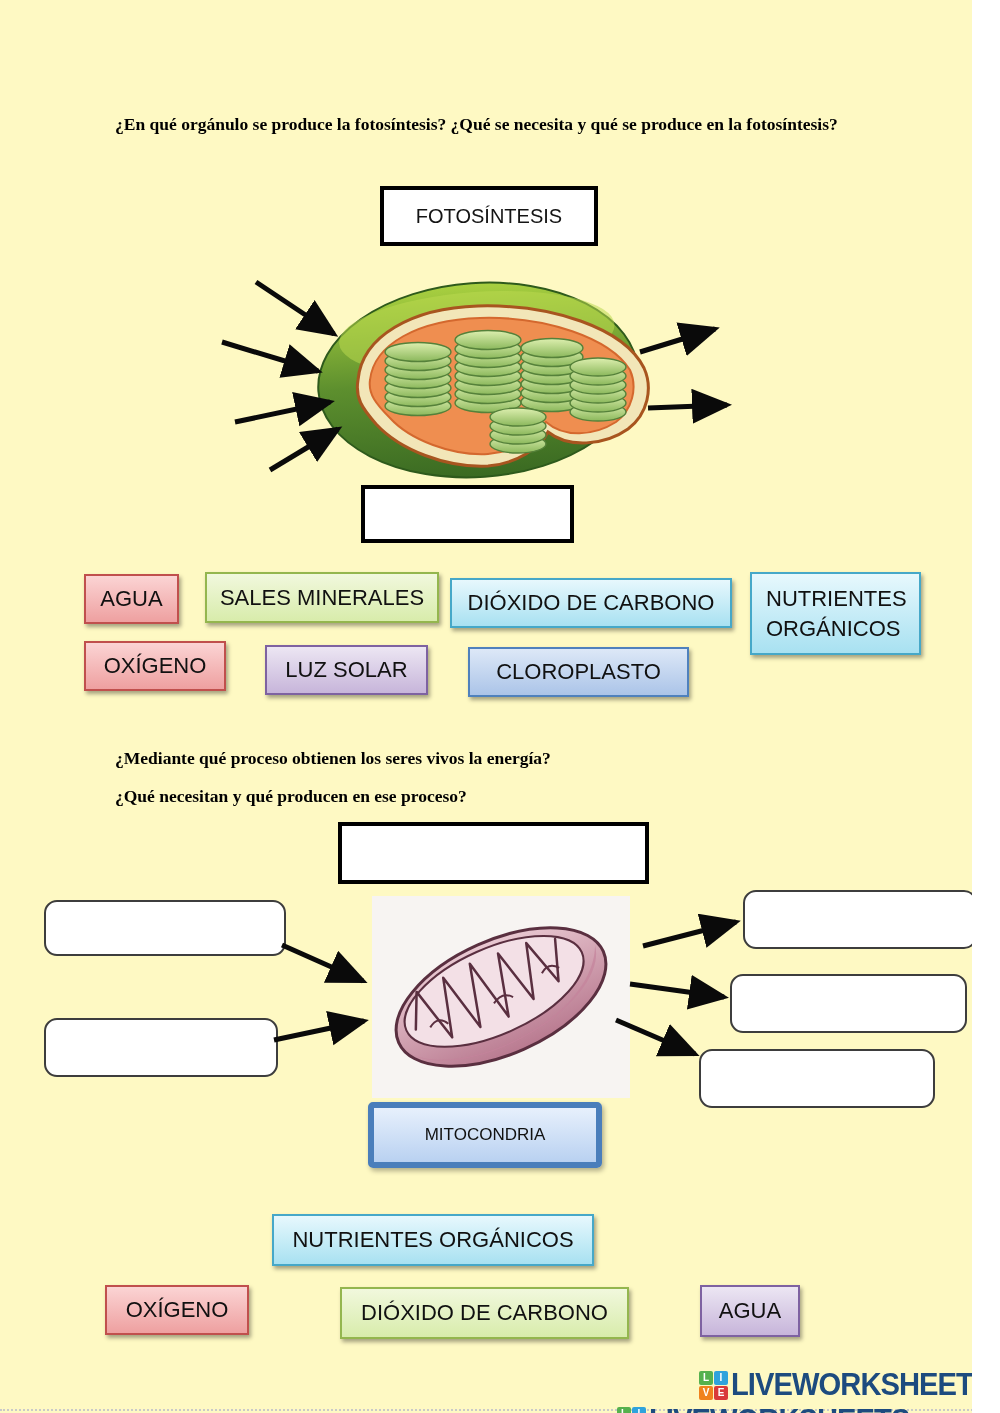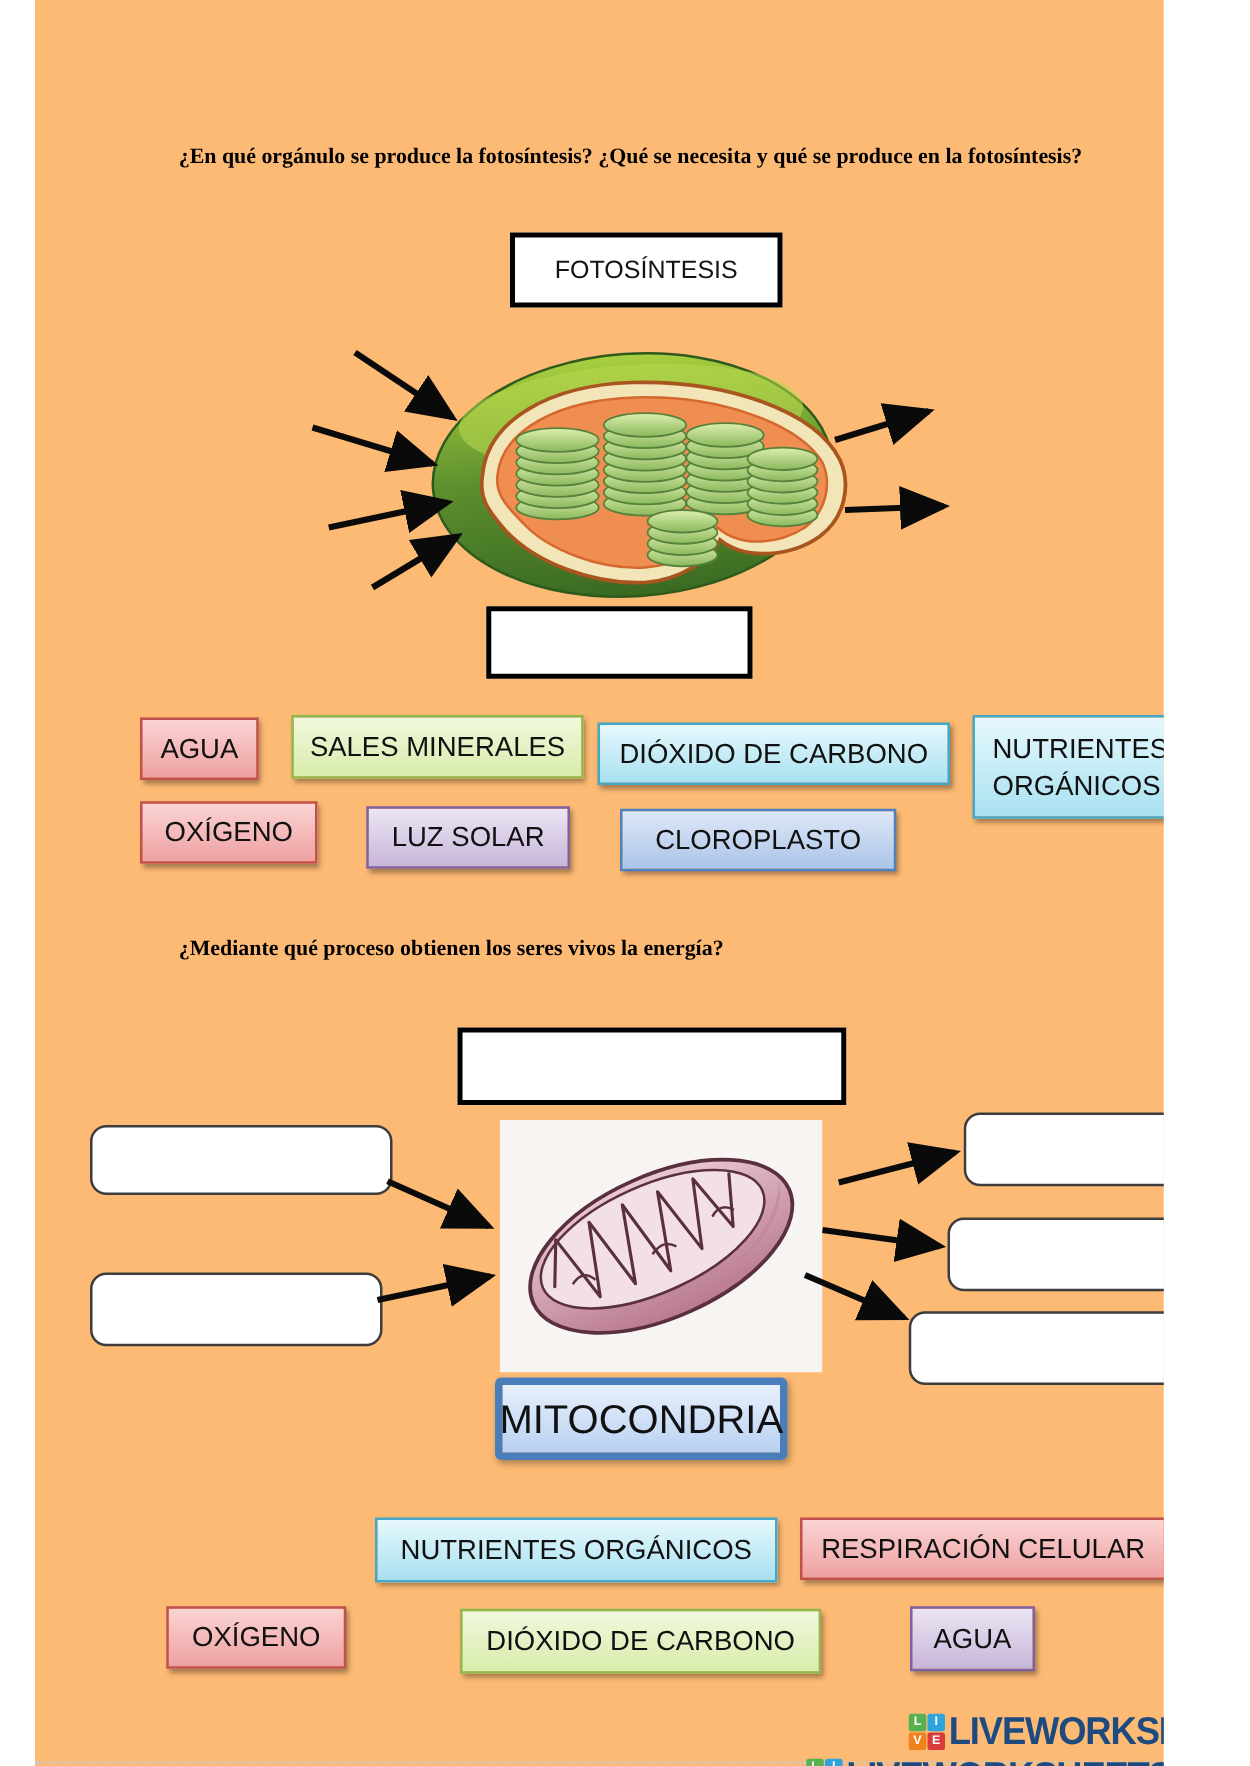--- a/index.html
+++ b/index.html
@@ -1,17 +1,17 @@
 <!DOCTYPE html>
 <html><head>
 <meta charset="utf-8">
 <style>
   html,body{margin:0;padding:0;background:#fff;}
-  .page{position:relative;width:903px;height:1413px;background:#fdba74;overflow:hidden;
-        font-family:"Liberation Sans",sans-serif;margin-left:28px;}
+  .page{position:relative;width:972px;height:1413px;background:#fef9c3;overflow:hidden;
+        font-family:"Liberation Sans",sans-serif;}
   .question{position:absolute;font-family:"Liberation Serif",serif;font-weight:bold;
             font-size:17.5px;color:#000;line-height:1.6;}
   #q1{left:115px;top:92px;width:748px;}
   #q2a{left:115px;top:726px;}
   #q2b{left:115px;top:764px;}
 
   .title-box{position:absolute;left:380px;top:186px;width:210px;height:52px;border:4px solid #000;
              background:#fff;display:flex;align-items:center;justify-content:center;
              font-size:20px;color:#141414;}
   .empty-rect{position:absolute;border:4px solid #000;background:#fff;}
@@ -45,21 +45,21 @@
 
   #c-energia{left:105px;top:1214px;width:133px;height:46px;}
   #c-nutrientes2{left:272px;top:1214px;width:318px;height:48px;}
   #c-respiracion{left:612px;top:1214px;width:289px;height:46px;}
   #c-oxigeno2{left:105px;top:1285px;width:140px;height:46px;}
   #c-dioxido2{left:340px;top:1287px;width:285px;height:48px;}
   #c-agua2{left:700px;top:1285px;width:96px;height:48px;}
 
   .mito-label-box{position:absolute;left:368px;top:1102px;width:222px;height:54px;
         border:6px solid #4a7ebb;border-radius:5px;background:linear-gradient(#e7f0fc,#b9d1f1);
-        display:flex;align-items:center;justify-content:center;font-size:32px;color:#111;
+        display:flex;align-items:center;justify-content:center;font-size:17px;color:#111;
         box-shadow:2px 3px 5px rgba(0,0,0,0.3);}
 
   .lw-logo{position:absolute;display:flex;align-items:center;gap:3px;}
   #logo-main{left:699px;top:1367px;}
   #logo-partial{left:617px;top:1403px;}
   .lw-grid{display:grid;grid-template-columns:14px 14px;grid-template-rows:14px 14px;gap:1px;}
   .lw-sq{display:flex;align-items:center;justify-content:center;font-size:10px;font-weight:bold;
          color:#fff;border-radius:2px;}
   .sq-l{background:#56b14e;} .sq-i{background:#2fa3dc;} .sq-v{background:#f0821e;} .sq-e{background:#d93a3a;}
   .lw-text{font-size:31px;font-weight:bold;color:#1d4b7f;letter-spacing:-1px;
@@ -167,20 +167,21 @@
 
   <div class="chip pink" id="c-agua1">AGUA</div>
   <div class="chip green" id="c-sales">SALES MINERALES</div>
   <div class="chip cyan" id="c-dioxido1">DIÓXIDO DE CARBONO</div>
   <div class="chip cyan" id="c-nutrientes1">NUTRIENTES ORGÁNICOS</div>
   <div class="chip pink" id="c-oxigeno1">OXÍGENO</div>
   <div class="chip blue" id="c-cloroplasto">CLOROPLASTO</div>
   <div class="chip purple" id="c-luz">LUZ SOLAR</div>
 
   <p class="question" id="q2a">¿Mediante qué proceso obtienen los seres vivos la energía?</p>
+  <p class="question" id="q2b">¿Qué necesitan y qué producen en ese proceso?</p>
 
   <div class="empty-rect" id="drop2"></div>
 
   <div class="empty-round" id="lb1"></div>
   <div class="empty-round" id="lb2"></div>
   <div class="empty-round" id="rb1"></div>
   <div class="empty-round" id="rb2"></div>
   <div class="empty-round" id="rb3"></div>
 
   <svg class="fig" style="left:372px;top:896px;" width="258" height="202" viewBox="0 0 258 202">
@@ -213,21 +214,20 @@
       <line x1="600" y1="104" x2="694" y2="117"></line>
       <line x1="586" y1="140" x2="665" y2="174"></line>
     </g>
   </svg>
 
   <div class="mito-label-box">
     <span>MITOCONDRIA</span>
   </div>
 
   <div class="chip cyan" id="c-nutrientes2">NUTRIENTES ORGÁNICOS</div>
-  <div class="chip pink" id="c-respiracion">RESPIRACIÓN CELULAR</div>
   <div class="chip pink" id="c-oxigeno2">OXÍGENO</div>
   <div class="chip green" id="c-dioxido2">DIÓXIDO DE CARBONO</div>
   <div class="chip purple" id="c-agua2">AGUA</div>
 
   <div class="bottom-line"></div>
 
   <div class="lw-logo" id="logo-main">
     <div class="lw-grid">
       <span class="lw-sq sq-l">L</span>
       <span class="lw-sq sq-i">I</span>

